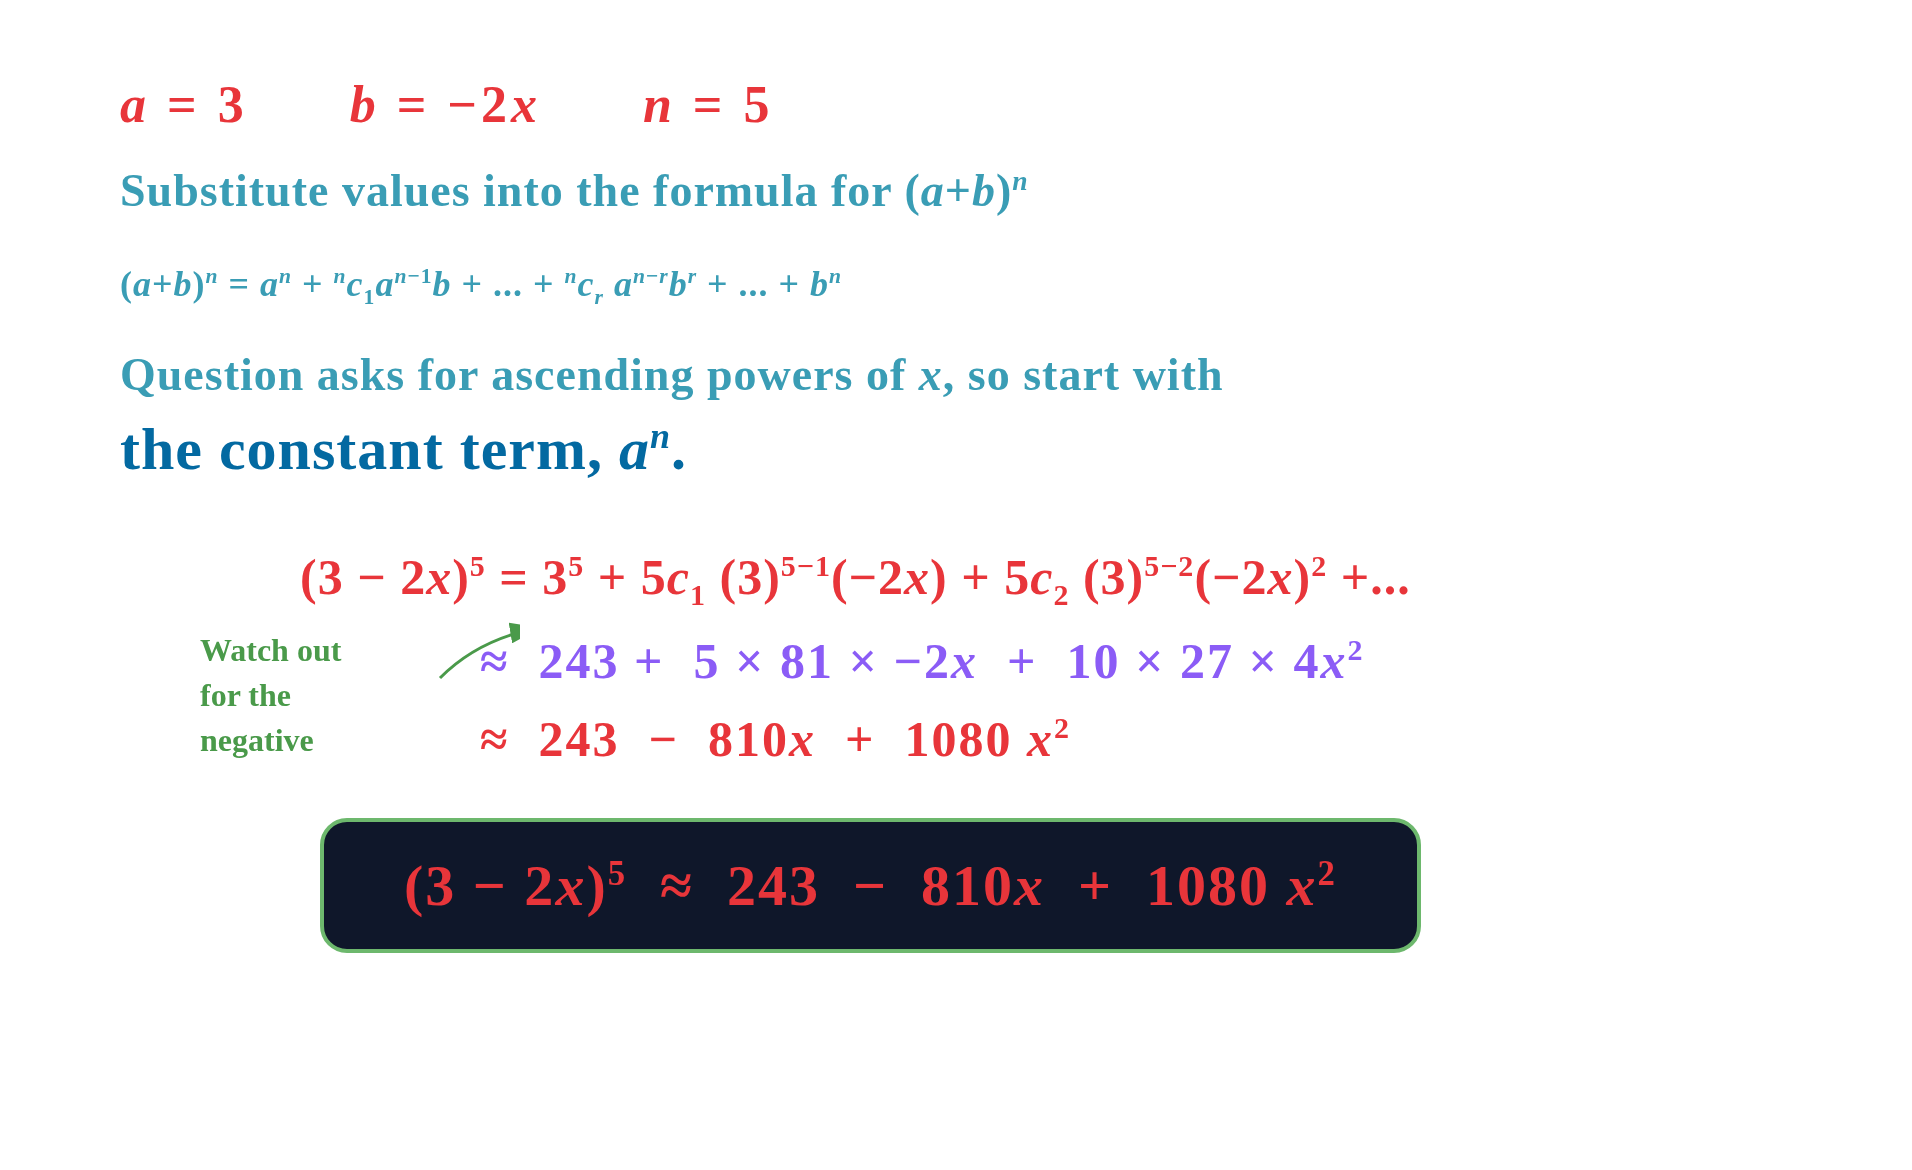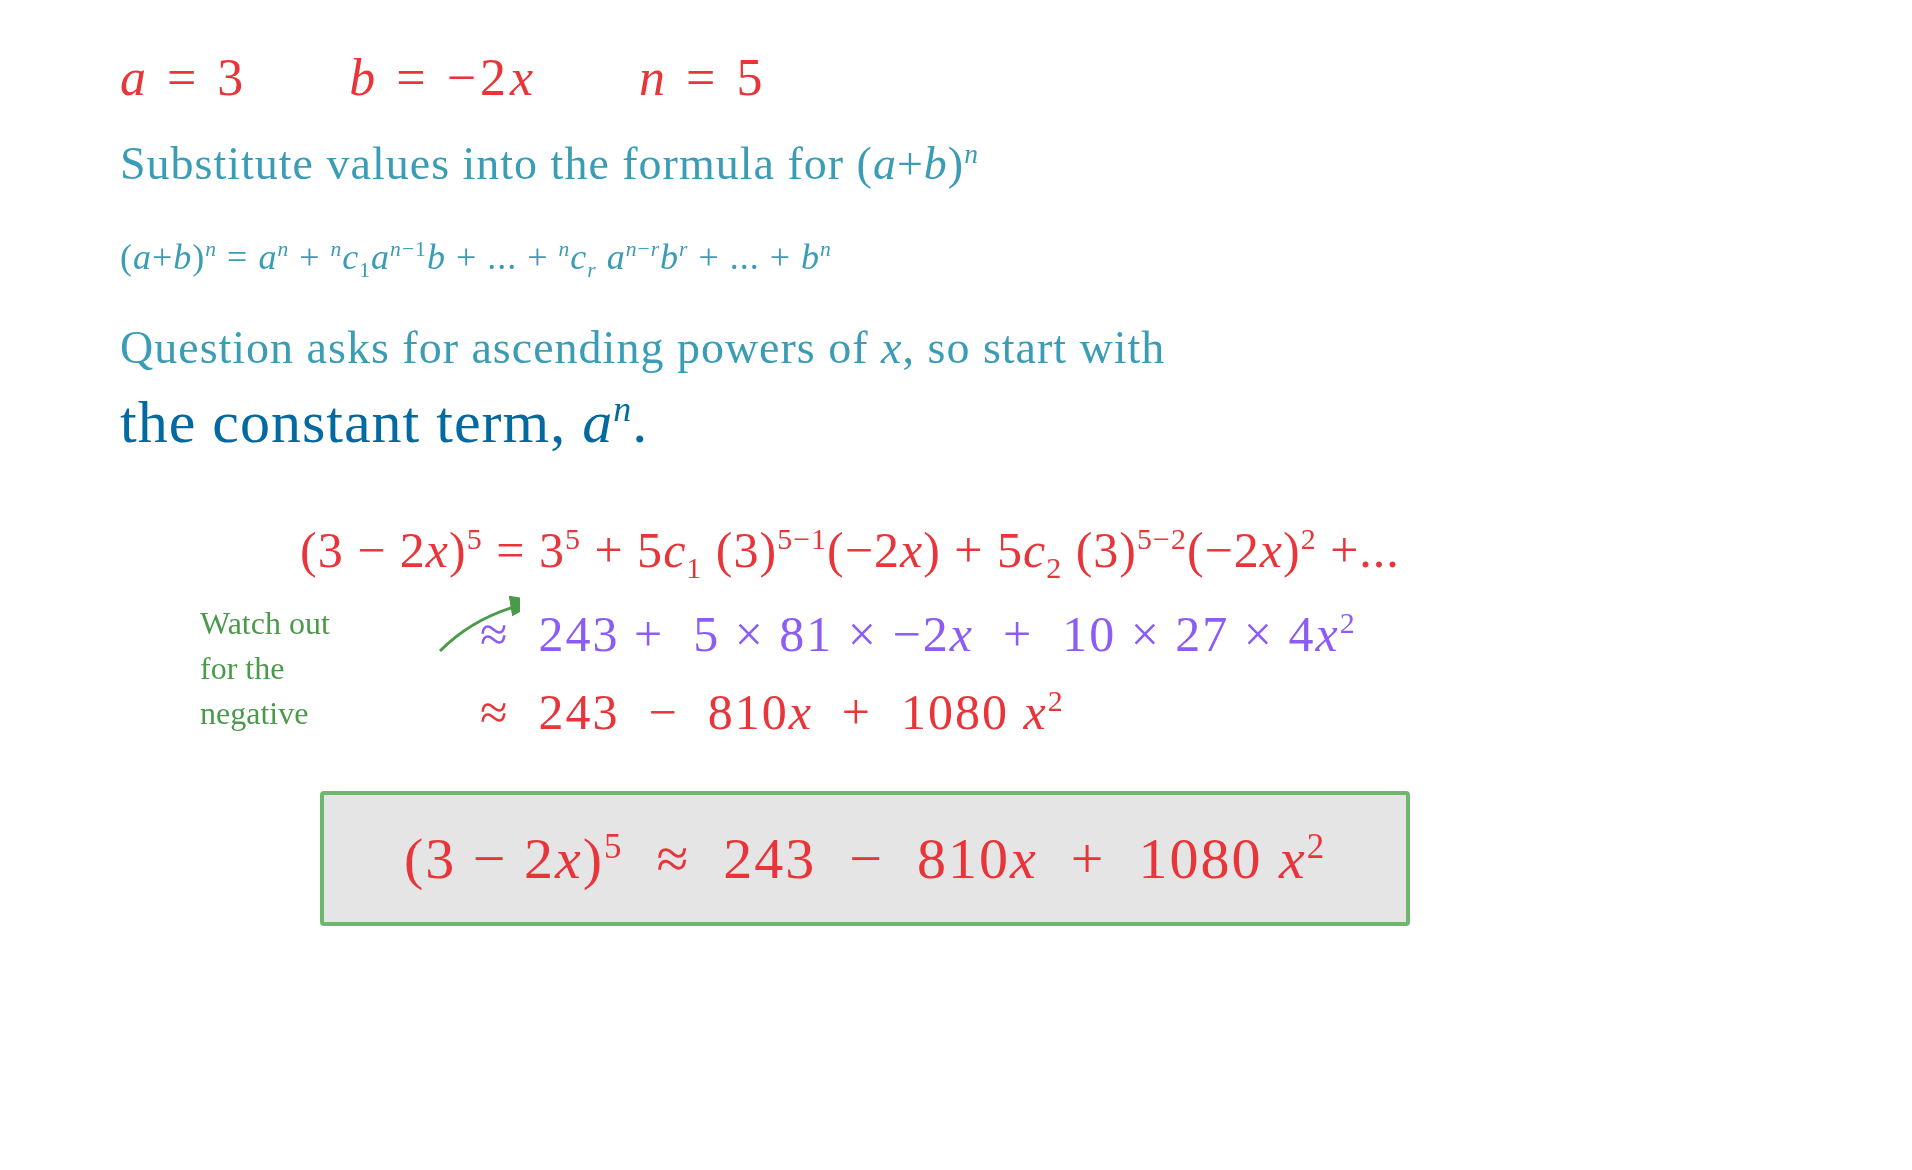--- a/index.html
+++ b/index.html
@@ -10,21 +10,22 @@
       min-height: 1170px;
       font-family: 'Comic Sans MS', 'Chalkboard SE', cursive;
       overflow: hidden;
     }
 
     .page {
       width: 1896px;
       min-height: 1170px;
       background: #ffffff;
       position: relative;
-      padding: 28px 120px;
+      padding: 55px 120px;
+      font-weight: bold;
     }
 
     .line1 {
       font-size: 52px;
       color: #e8353a;
       margin-top: 20px;
       margin-bottom: 30px;
       letter-spacing: 4px;
     }
 
@@ -106,25 +107,25 @@
     .approx-line2 {
       font-size: 50px;
       color: #e8353a;
       margin-left: 360px;
       margin-bottom: 50px;
       letter-spacing: 2px;
     }
 
     .final-box {
       border: 4px solid #6db86d;
-      border-radius: 4px;
+      border-radius: 27px;
       display: inline-block;
       padding: 30px 80px;
       margin-left: 200px;
-      background: #e5e5e5;
+      background: #0f172a;
     }
 
     .final-box-content {
       font-size: 58px;
       color: #e8353a;
       letter-spacing: 2px;
     }
   </style>
 </head>
 <body>

